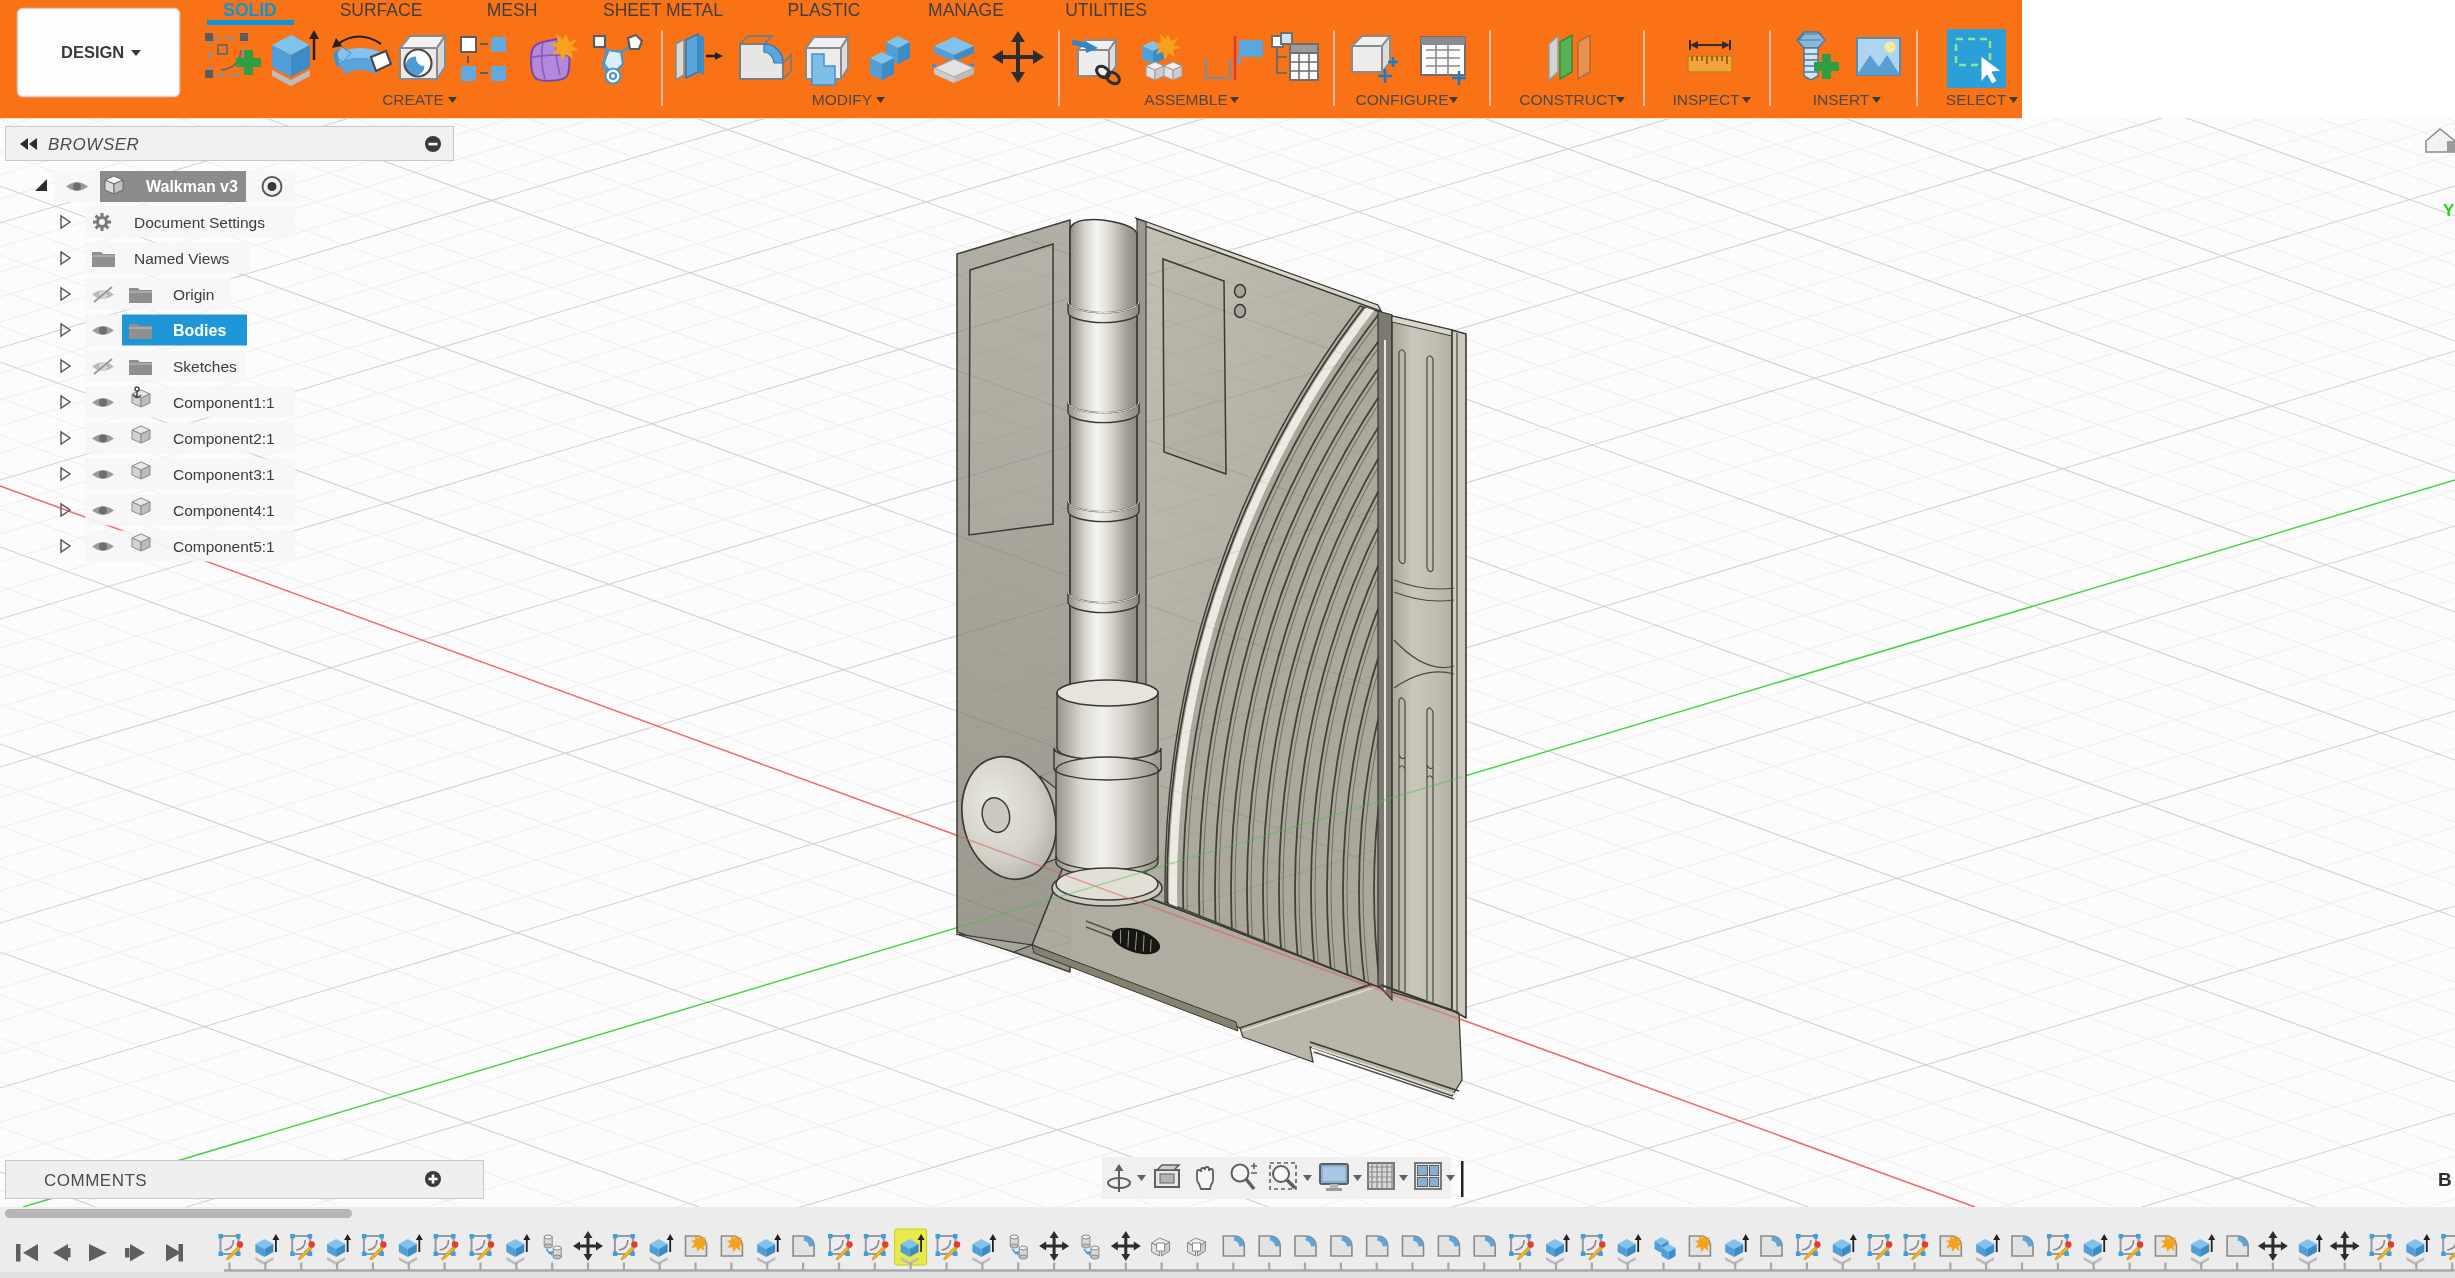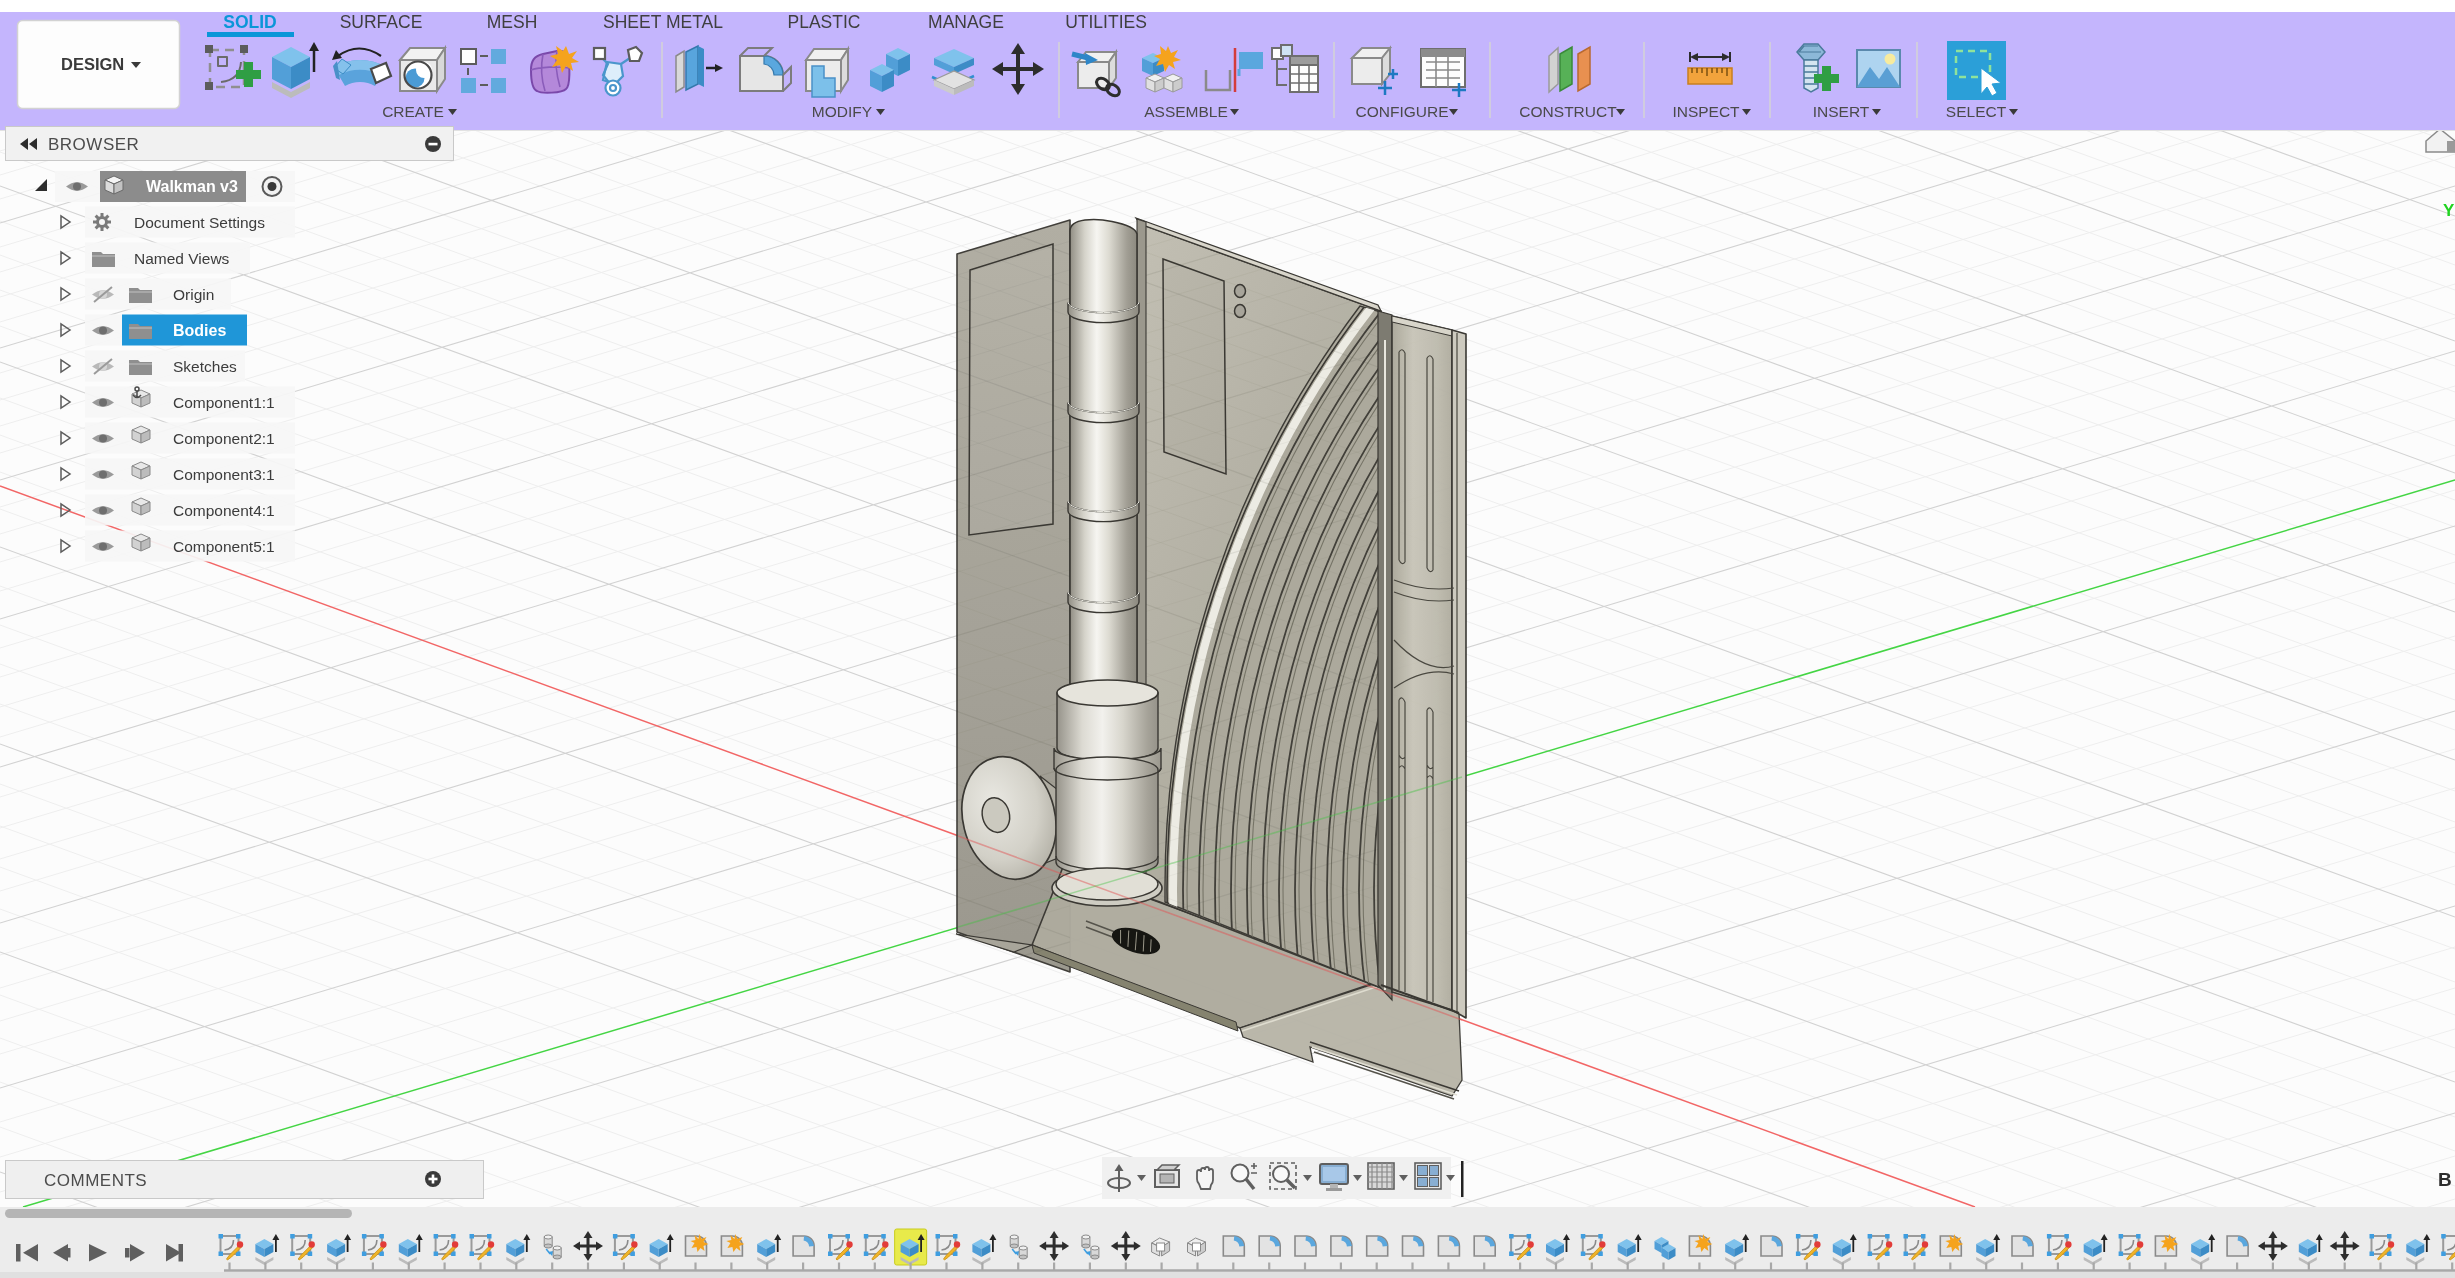--- a/index.html
+++ b/index.html
@@ -178,21 +178,21 @@
           <line x1="1150" y1="935" x2="1153" y2="947"></line>
         </g>
         <line x1="958" y1="836" x2="1462" y2="1020" stroke="rgba(226,90,90,0.5)" stroke-width="1.5"></line>
         <line x1="958" y1="927" x2="1462" y2="777" stroke="rgba(70,195,70,0.42)" stroke-width="1.5"></line>
       </g>
       <path d="M2426 152v-11l14-12 15 12v11z" fill="#f2f2f2" stroke="#8a8a8a" stroke-width="1.5"></path>
       <rect x="2447" y="141" width="8" height="11" fill="#9a9a9a"></rect>
       <text x="2443" y="216" font-size="17" font-weight="700" fill="#21d321">Y</text>
       <text x="2438" y="1186" font-size="19" font-weight="700" fill="#2d2d2d">B</text>
     </svg>
-<div style="position:absolute;left:0;top:12px;width:2455px;height:118px;background:#c4b5fd;border-bottom:1px solid #e2e2e2">
+<div style="position:absolute;left:0;top:0;width:2022px;height:118px;background:#f97316;border-bottom:1px solid #e2e2e2">
 <svg width="2455" height="118">
         <text x="250" y="16" text-anchor="middle" font-size="17.5" font-weight="700" fill="#0a96d8">SOLID</text>
         <text x="381" y="16" text-anchor="middle" font-size="17.5" font-weight="400" fill="#3f3f3f">SURFACE</text>
         <text x="512" y="16" text-anchor="middle" font-size="17.5" font-weight="400" fill="#3f3f3f">MESH</text>
         <text x="663" y="16" text-anchor="middle" font-size="17.5" font-weight="400" fill="#3f3f3f">SHEET METAL</text>
         <text x="824" y="16" text-anchor="middle" font-size="17.5" font-weight="400" fill="#3f3f3f">PLASTIC</text>
         <text x="966" y="16" text-anchor="middle" font-size="17.5" font-weight="400" fill="#3f3f3f">MANAGE</text>
         <text x="1106" y="16" text-anchor="middle" font-size="17.5" font-weight="400" fill="#3f3f3f">UTILITIES</text>
         <rect x="207" y="20" width="87" height="5" fill="#0a96d8"></rect>
         <rect x="17.5" y="8.5" width="162" height="88" rx="5" fill="#fdfdfd" stroke="#d2d2d2" stroke-width="1.5"></rect>
@@ -401,21 +401,21 @@
 <path d="M1857 75l13-20 9 12 8-12 13 20z" fill="#5a9fd4"></path>
 <circle cx="1890" cy="47" r="5.5" fill="#f7eb9e"></circle>
         </g>
         <g>
           <rect x="1947" y="29" width="59" height="59" fill="#2b9fd8"></rect>
 <rect x="1956" y="39" width="34" height="26" fill="none" stroke="#8fe39b" stroke-width="2.5" stroke-dasharray="7 5"></rect>
 <path d="M1981 56l0 26 6-7 5 9 5-3-5-9 9-1z" fill="#fff" stroke="#2b9fd8" stroke-width="1"></path>
         </g>
       </svg>
     </div>
-<div style="position:absolute;left:5px;top:126px;width:449px;height:35px;background:#f1f1f1;border:1.5px solid #c9c9c9;box-sizing:border-box;">
+<div style="position:absolute;left:5px;top:126px;width:449px;height:35px;background:#f1f1f1;border:1.5px solid #c9c9c9;box-sizing:border-box;font-style:italic;">
       <svg width="449" height="33" style="position:absolute;left:0;top:0">
         <path d="M22 11l-8 6 8 6zM31 11l-8 6 8 6z" fill="#2d2d2d"></path>
         <text x="42" y="23" font-size="17" letter-spacing="0.5" fill="#4c4c4c" font-family="Liberation Sans">BROWSER</text>
         <circle cx="427" cy="17" r="8" fill="#3a3a3a"></circle>
         <rect x="422.5" y="15.8" width="9" height="2.6" fill="#fff"></rect>
       </svg>
     </div>
     <svg style="position:absolute;left:0;top:161px" width="470" height="410">
       <rect x="55" y="10" width="240" height="31" fill="rgba(246,246,246,0.92)"></rect>
       <path d="M47 182v12h-12z" fill="#2d2d2d" transform="translate(0,-164)"></path>

